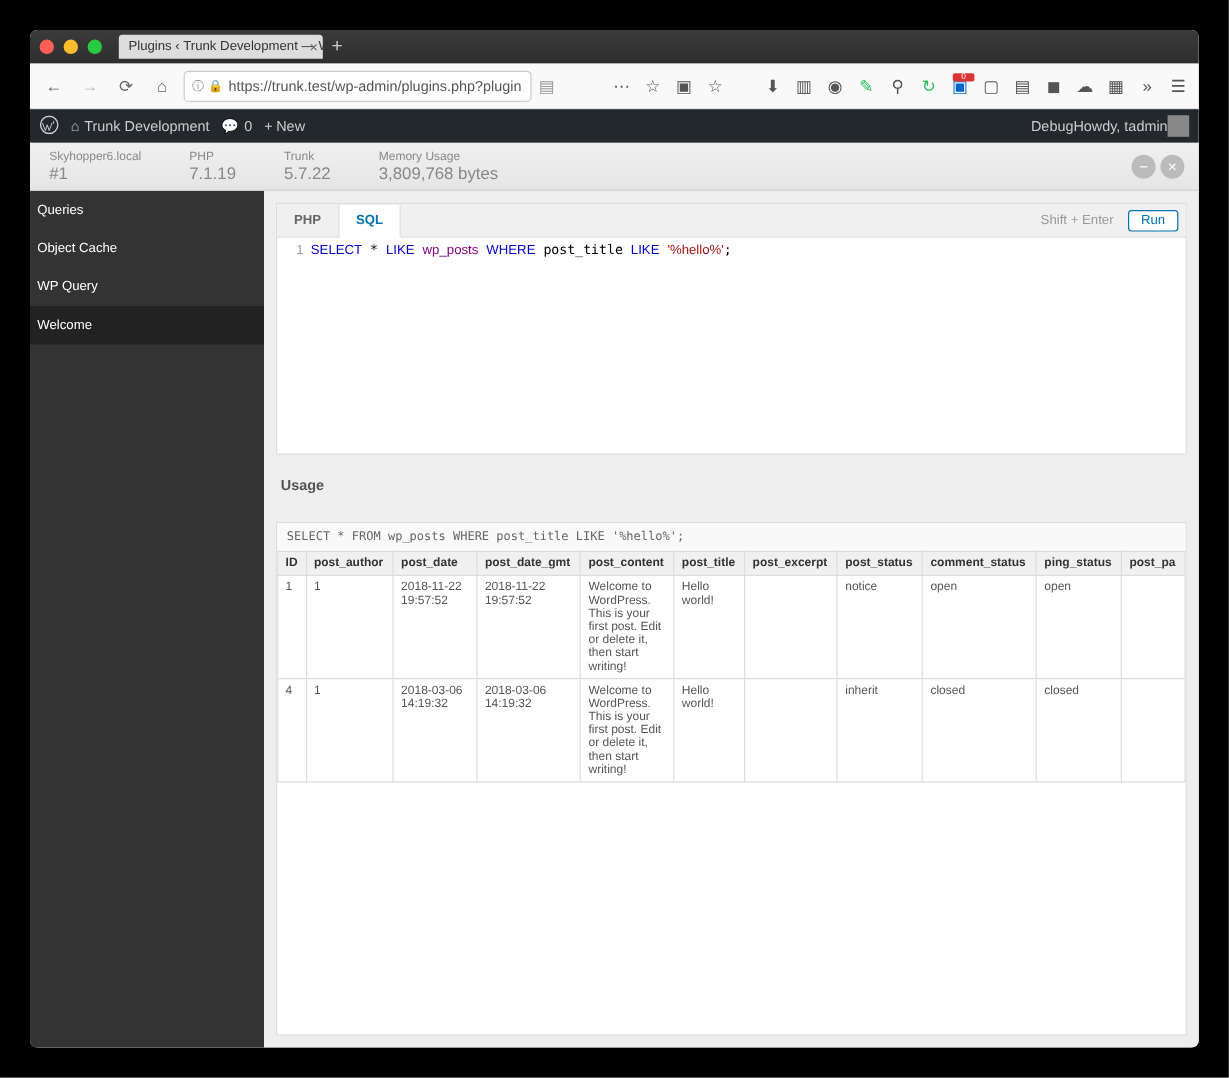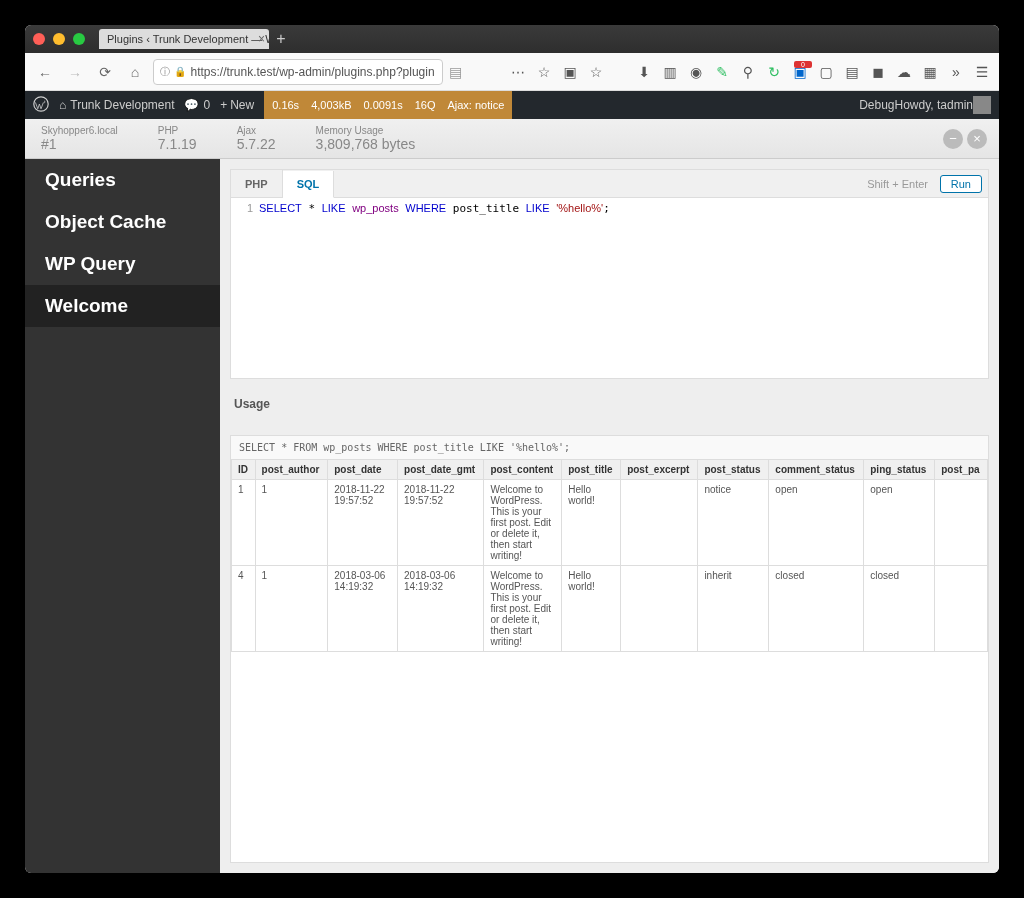--- a/index.html
+++ b/index.html
@@ -29,21 +29,21 @@
 .stats{background:#c08838;height:28px;display:flex;align-items:center;padding:0 8px;gap:12px;font-size:11px;color:#fff}
 .wpright{margin-left:auto;display:flex;align-items:center}
 .avatar{width:18px;height:18px;background:#888}
 .infobar{background:linear-gradient(#f0f0f0,#e5e5e5);height:40px;display:flex;align-items:center;padding:0 16px;gap:40px;border-bottom:1px solid #ccc;position:relative}
 .infoitem .lbl{font-size:10px;color:#888}
 .infoitem .val{font-size:14px;color:#888}
 .infoctrls{position:absolute;right:12px;display:flex;gap:4px}
 .circle{width:20px;height:20px;border-radius:50%;background:#bbb;color:#fff;display:flex;align-items:center;justify-content:center;font-size:13px}
 .main{display:flex;height:calc(100% - 134px)}
 .sidebar{width:195px;background:#333;color:#fff}
-.sideitem{padding:10px 20px;font-size:19px;font-weight:bold;cursor:pointer}
+.sideitem{padding:10px 6px;font-size:11px;font-weight:normal;cursor:pointer}
 .sideitem.active{background:#222}
 .content{flex:1;background:#eee;display:flex;flex-direction:column;overflow:hidden}
 .editwrap{margin:10px;background:#fff;border:1px solid #ddd;flex:0 0 210px;display:flex;flex-direction:column}
 .tabs{background:#f0f0f0;height:28px;display:flex;align-items:center;border-bottom:1px solid #ddd;position:relative}
 .tabbtn{padding:0 14px;font-size:11px;font-weight:bold;height:100%;display:flex;align-items:center;border-right:1px solid #ddd;color:#666}
 .tabbtn.active{background:#fff;color:#0073aa;border-bottom:1px solid #fff;margin-bottom:-1px}
 .hint{position:absolute;right:60px;font-size:11px;color:#999}
 .runbtn{position:absolute;right:6px;background:#fff;border:1px solid #0073aa;color:#0073aa;padding:2px 10px;font-size:11px;border-radius:3px}
 .editor{padding:4px;font-family:Monaco,monospace;font-size:11px;flex:1}
 .linenum{display:inline-block;width:18px;color:#999;text-align:right;margin-right:6px}
@@ -117,45 +117,38 @@
     <span>Trunk Development</span>
   </div>
   <div class="wpcomm">
     <span>💬</span>
     <span>0</span>
   </div>
   <div class="wpnew">
     <span>+</span>
     <span>New</span>
   </div>
-  <div class="stats" style="margin-left:0">
-    <span>0.16s</span>
-    <span>4,003kB</span>
-    <span>0.0091s</span>
-    <span>16Q</span>
-    <span>Ajax: notice</span>
-  </div>
   <div class="wpright">
     <span>Debug</span>
     <span>Howdy, tadmin</span>
     <div class="avatar"></div>
   </div>
 </div>
 
 <div class="infobar">
   <div class="infoitem">
     <div class="lbl">Skyhopper6.local</div>
     <div class="val">#1</div>
   </div>
   <div class="infoitem">
     <div class="lbl">PHP</div>
     <div class="val">7.1.19</div>
   </div>
   <div class="infoitem">
-    <div class="lbl">Ajax</div>
+    <div class="lbl">Trunk</div>
     <div class="val">5.7.22</div>
   </div>
   <div class="infoitem">
     <div class="lbl">Memory Usage</div>
     <div class="val">3,809,768 bytes</div>
   </div>
   <div class="infoctrls">
     <div class="circle">−</div>
     <div class="circle">×</div>
   </div>

